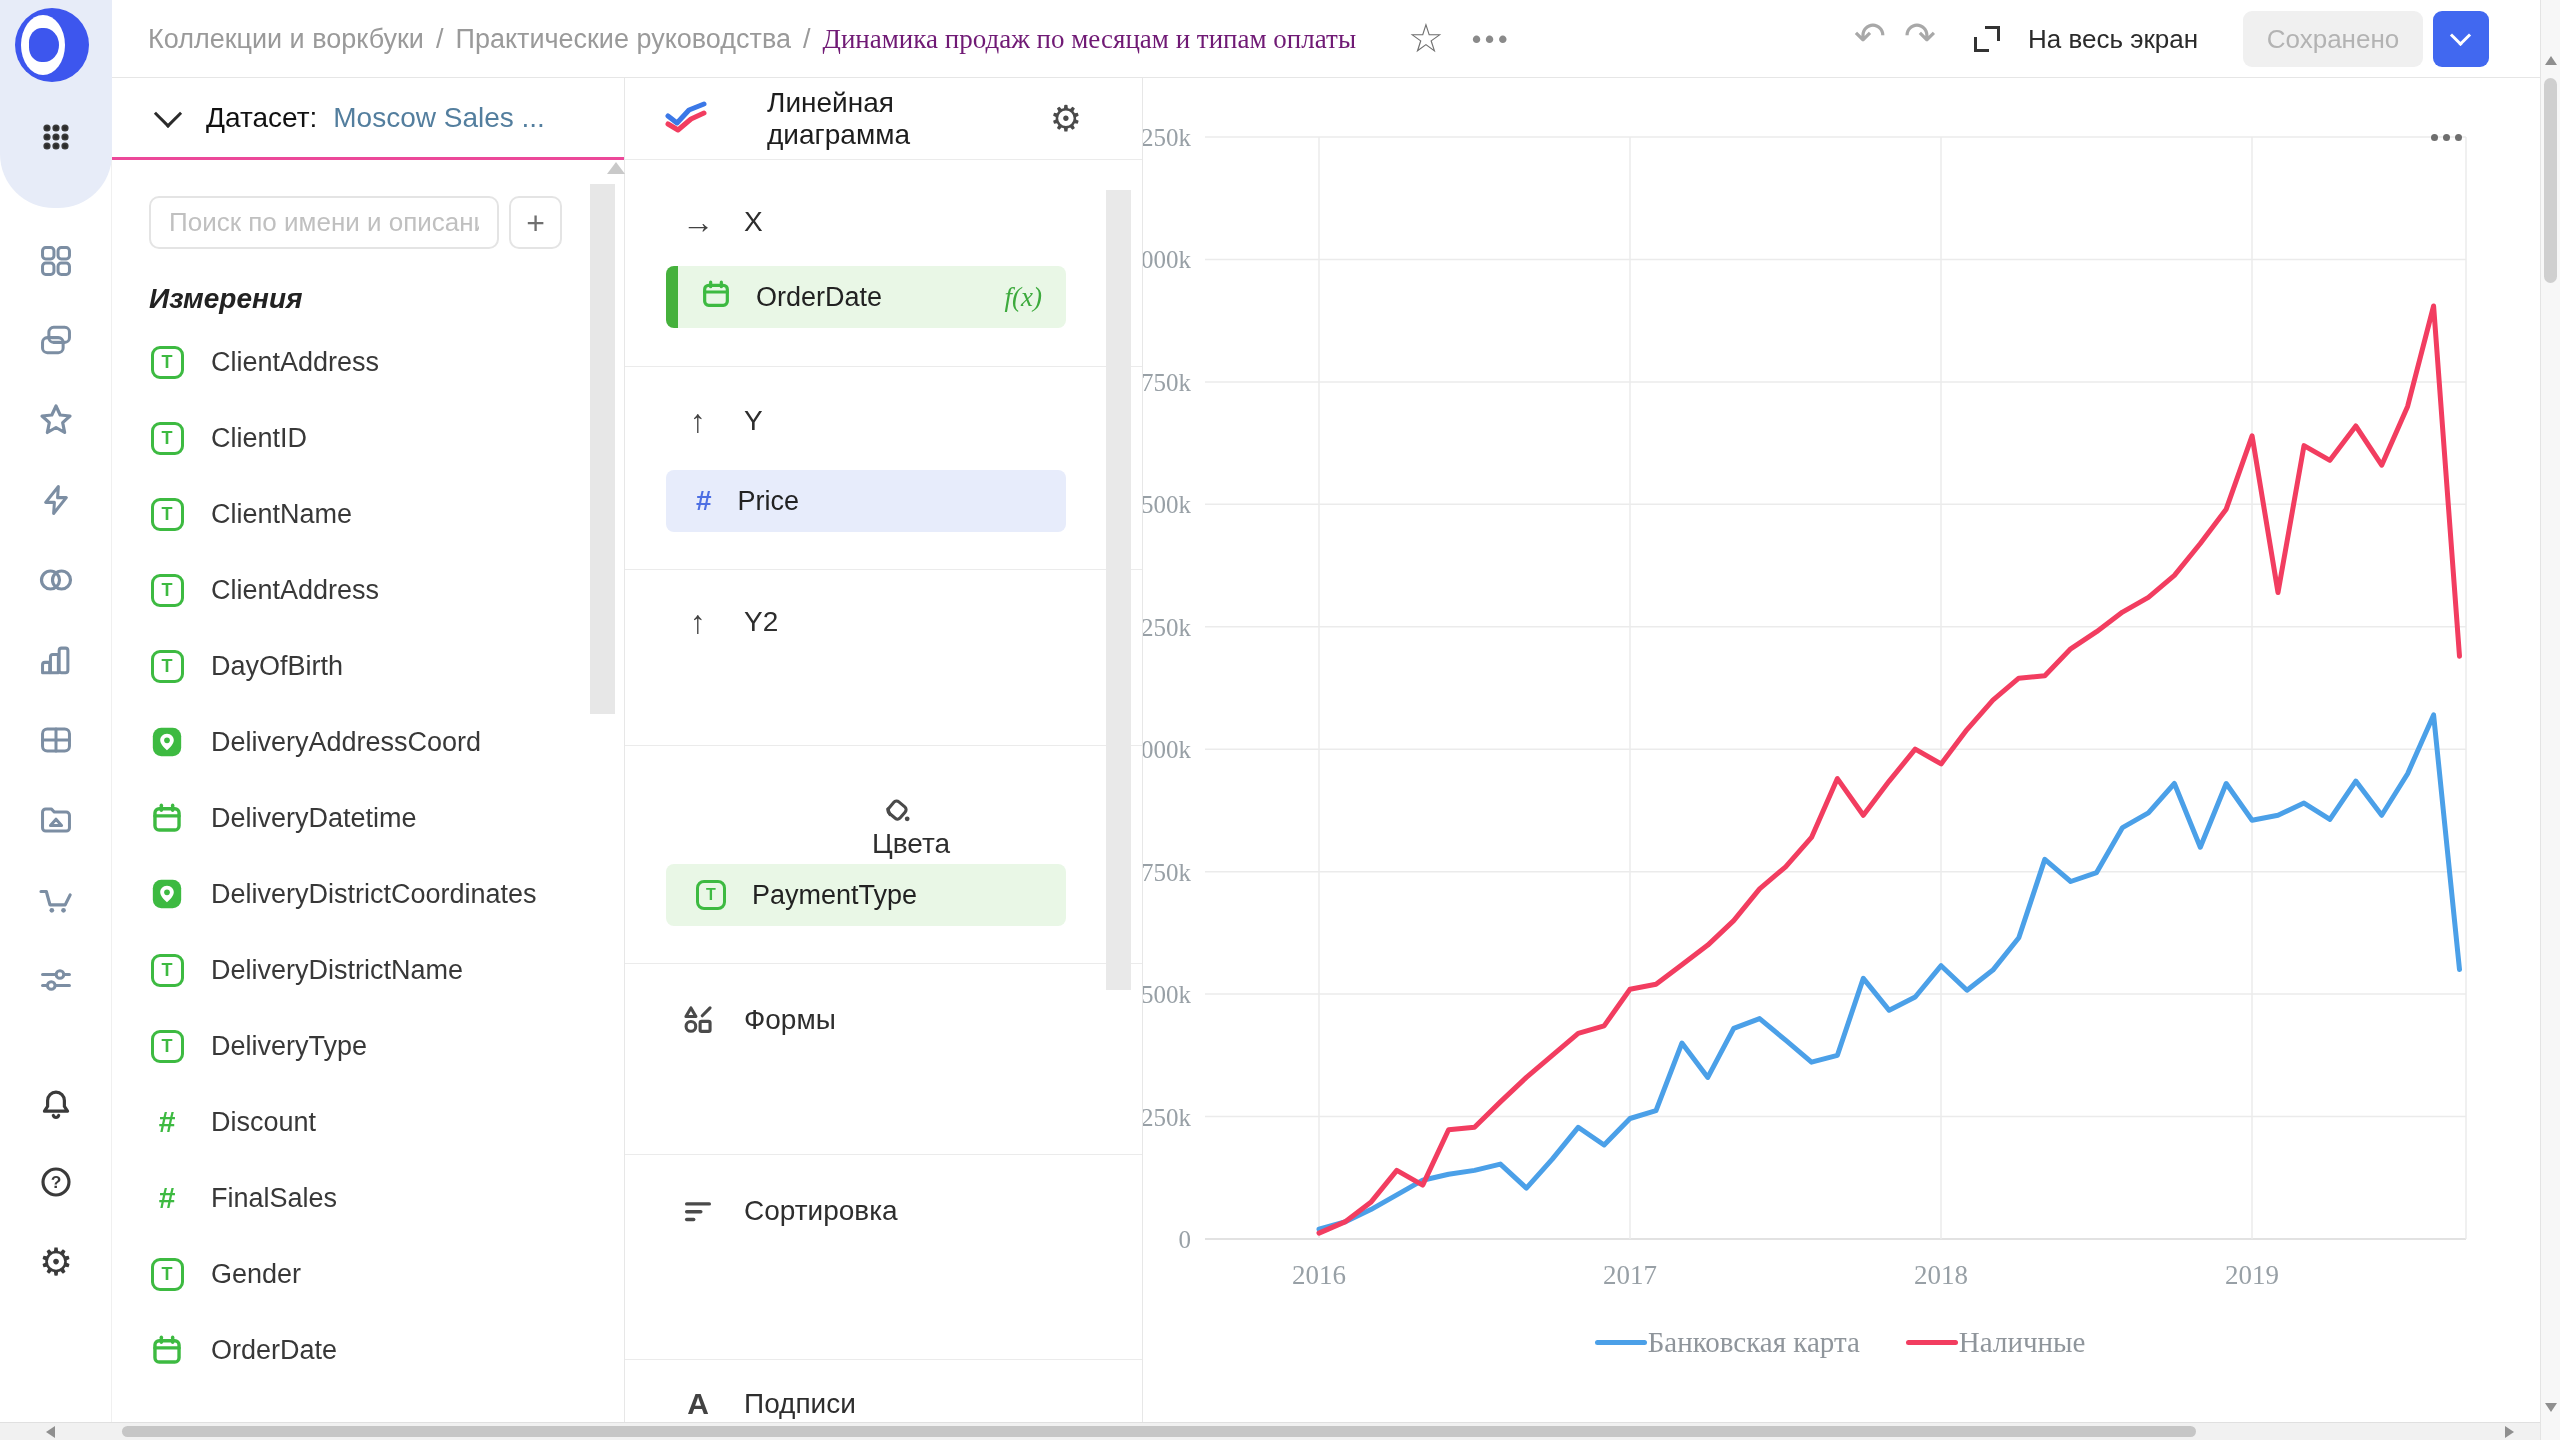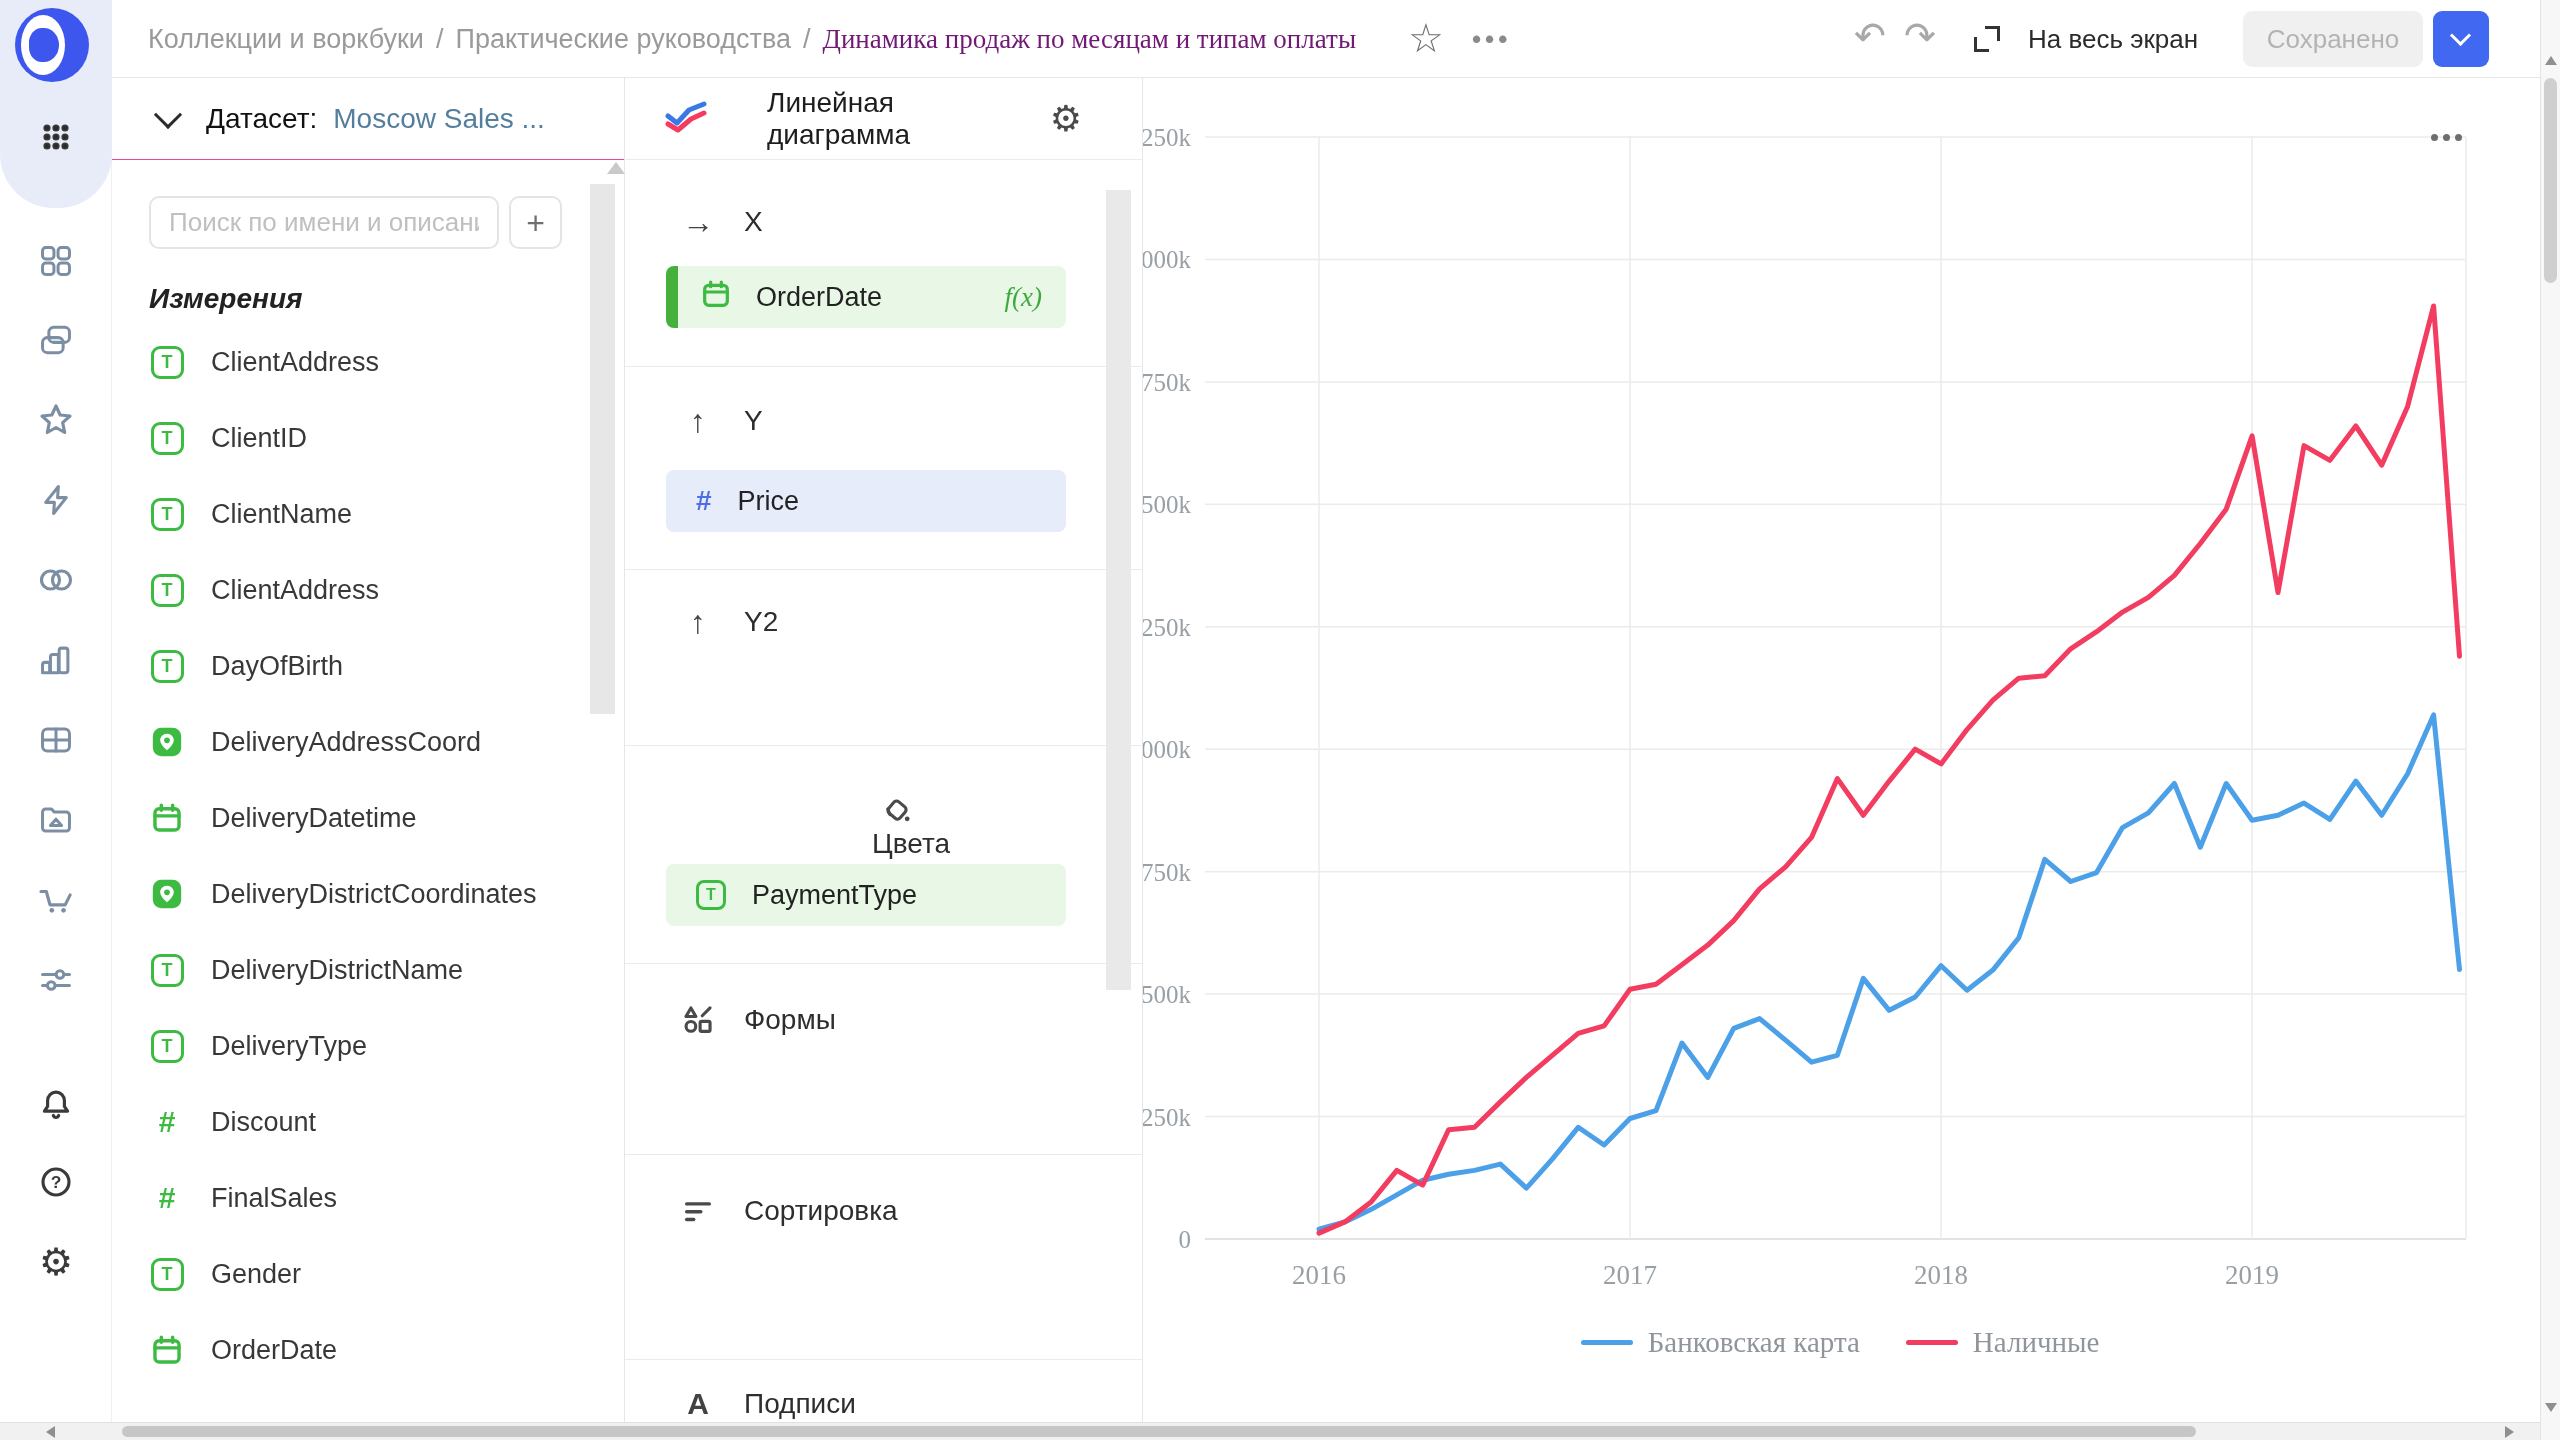--- a/index.html
+++ b/index.html
@@ -31,21 +31,21 @@
   #expand-icon { position:absolute; left:1862px; top:26px; width:26px; height:26px; }
   #expand-icon .c1 { position:absolute; right:0; top:0; width:15px; height:15px; border-top:3px solid #333; border-right:3px solid #333; }
   #expand-icon .c2 { position:absolute; left:0; bottom:0; width:15px; height:15px; border-bottom:3px solid #333; border-left:3px solid #333; }
   #fullscreen-label { position:absolute; left:1916px; top:0; height:78px; display:flex; align-items:center; font-size:26px; color:#2b2b2b; }
   #saved-btn { position:absolute; left:2131px; top:11px; width:180px; height:56px; background:#f0f0f0; border:none; border-radius:9px; font-size:26px; color:#b3b3b3; font-family:inherit; }
   #save-menu-btn { position:absolute; left:2321px; top:11px; width:56px; height:56px; background:#4168f0; border:none; border-radius:9px; }
   #save-menu-btn .chev { position:absolute; left:20px; top:17px; width:15px; height:15px; border-right:3.5px solid #fff; border-bottom:3.5px solid #fff; transform:rotate(45deg); }
 
   
   #dataset-panel { position:absolute; left:112px; top:78px; width:513px; height:1362px; background:#fff; border-right:1px solid #e7e7e7; }
-  #dataset-header { position:absolute; left:0; top:0; width:100%; height:82px; border-bottom:1px solid #ec4899; display:flex; align-items:center; padding-left:46px; }
+  #dataset-header { position:absolute; left:0; top:0; width:100%; height:82px; border-bottom:3px solid #ec4899; display:flex; align-items:center; padding-left:46px; }
   #dataset-header .chev { width:20px; height:20px; margin-right:28px; border-right:3.5px solid #2b2b2b; border-bottom:3.5px solid #2b2b2b; transform:rotate(45deg) translate(-3px,-3px); }
   #dataset-label { font-size:28px; color:#111; }
   #dataset-name { font-size:28px; color:#537e9e; margin-left:16px; }
   #search-input { position:absolute; left:37px; top:118px; width:350px; height:53px; border:2px solid #e4e4e4; border-radius:10px; font-size:26px; color:#333; padding:0 18px; font-family:inherit; outline:none; }
   #search-input::placeholder { color:#c0c0c0; }
   #add-field-btn { position:absolute; left:397px; top:118px; width:53px; height:53px; border:2px solid #e4e4e4; border-radius:10px; background:#fff; font-size:32px; color:#6f6f6f; line-height:1; }
   #dims-title { position:absolute; left:37px; top:205px; font-size:28px; font-weight:bold; color:#222;font-style:italic; }
   #field-list { position:absolute; left:0; top:246px; width:100%; }
   .field-row { height:76px; display:flex; align-items:center; padding-left:35px; }
   .field-icon { width:40px; display:flex; align-items:center; justify-content:center; margin-right:24px; }
@@ -75,21 +75,21 @@
   .chip-bar { border-left:12px solid #45b13c; padding-left:22px; }
   .fx { margin-left:auto; margin-right:24px; color:#3daa3d; font-family:"Liberation Serif", serif; font-style:italic; font-size:27px; }
   #cfg-scroll-thumb { position:absolute; left:481px; top:112px; width:25px; height:800px; background:#e9e9e9; }
 
   
   #chart-card { position:absolute; left:1143px; top:78px; width:1394px; height:1362px; background:#fff; }
   #chart-svg { position:absolute; left:0; top:0; }
   #chart-menu { position:absolute; left:1288px; top:56px; display:flex; gap:5px; }
   #chart-menu i { width:7px; height:7px; border-radius:50%; background:#6e6e6e; }
   #legend { position:absolute; left:0; top:1248px; width:100%; display:flex; justify-content:center; gap:46px; }
-  .legend-item { display:flex; align-items:center; gap:15px; }
+  .legend-item { display:flex; align-items:center; gap:1px; }
   .legend-swatch { width:52px; height:5px; border-radius:3px; }
   .legend-label { font-family:"Liberation Serif", serif; font-size:29px; color:#8f959b; }
 
   
   #vscroll { position:absolute; right:0; top:0; width:20px; height:1440px; background:#f7f7f7; border-left:1px solid #e4e4e4; z-index:9; }
   #vscroll .up { position:absolute; left:4px; top:56px; width:0; height:0; border-left:6px solid transparent; border-right:6px solid transparent; border-bottom:9px solid #8f8f8f; }
   #vscroll .thumb { position:absolute; left:3px; top:78px; width:13px; height:205px; border-radius:7px; background:#cfcfcf; }
   #vscroll .down { position:absolute; left:4px; bottom:28px; width:0; height:0; border-left:6px solid transparent; border-right:6px solid transparent; border-top:9px solid #8f8f8f; }
   #hscroll { position:absolute; left:0; bottom:0; width:2540px; height:18px; background:#f1f1f1; border-top:1px solid #e0e0e0; z-index:9; }
   #hscroll .left { position:absolute; left:46px; top:3px; width:0; height:0; border-top:6px solid transparent; border-bottom:6px solid transparent; border-right:9px solid #8f8f8f; }

